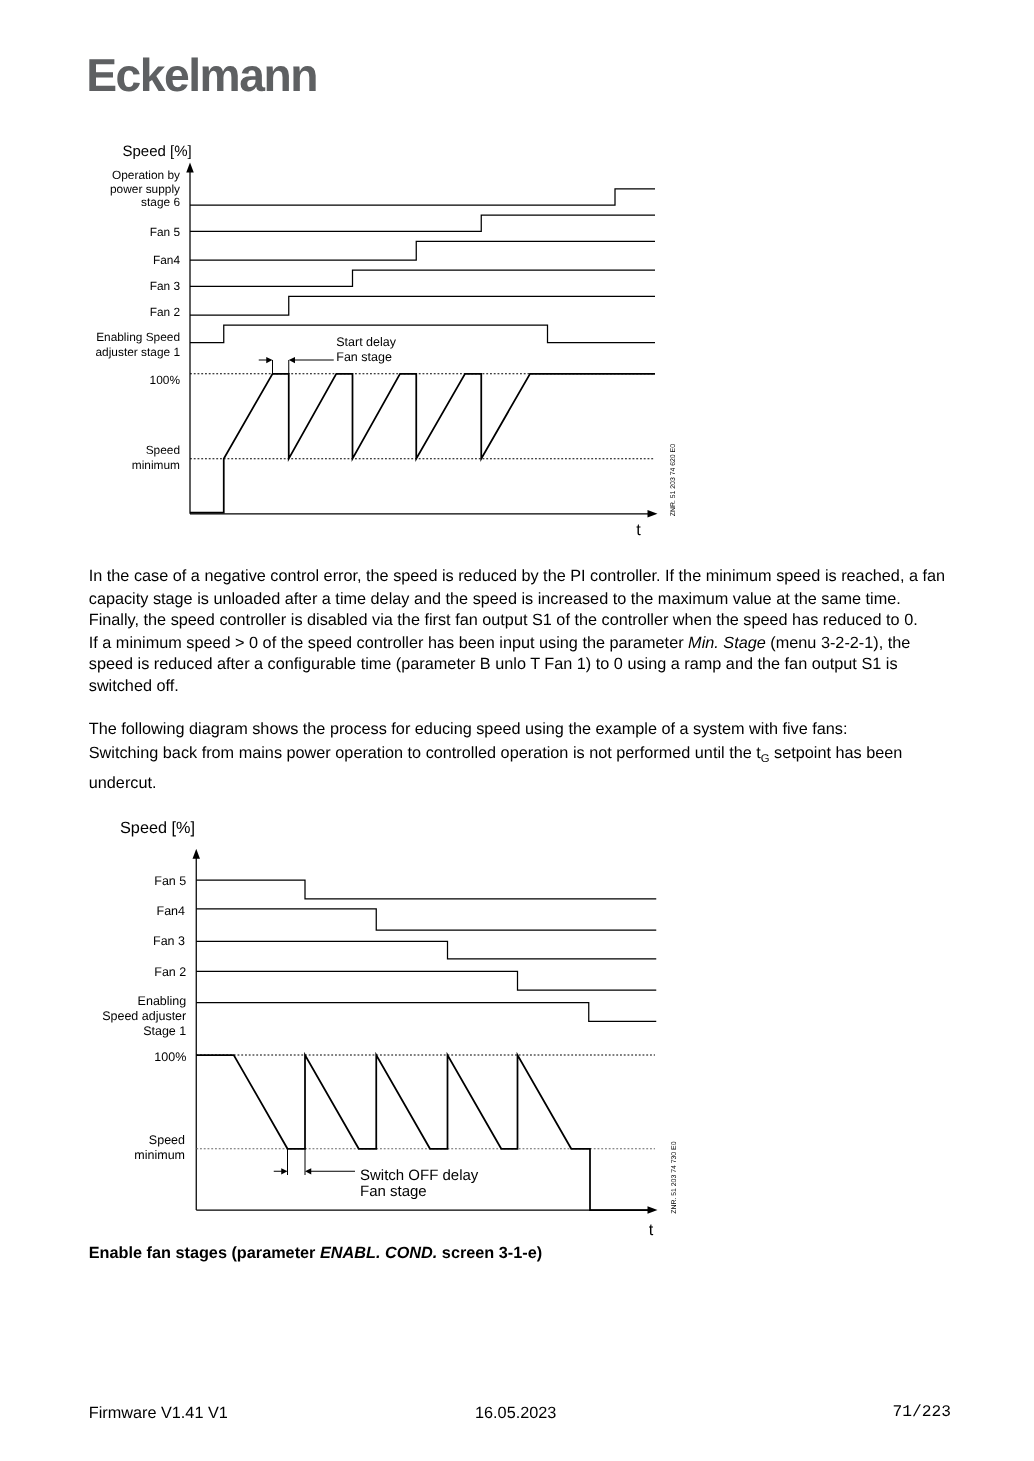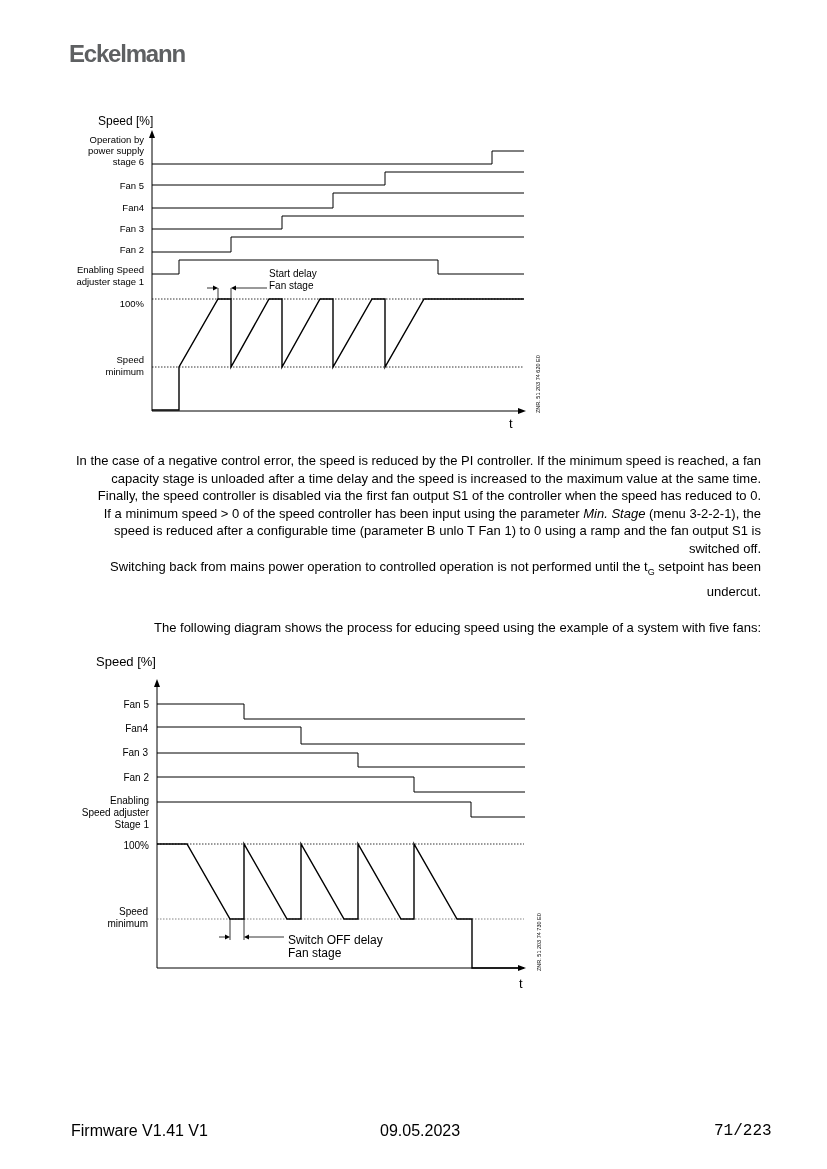--- a/index.html
+++ b/index.html
@@ -1,23 +1,23 @@
 <!DOCTYPE html>
 <html><head>
 <meta charset="utf-8">
 <style>
   html, body { margin:0; padding:0; background:#fff; }
   body { width:827px; height:1169px; position:relative; font-family:"Liberation Sans", sans-serif; color:#000; overflow:hidden; }
-  .logo { position:absolute; left:69px; top:40px; font-family:"Liberation Sans", sans-serif; font-weight:bold; font-size:24px; color:#5e6062; letter-spacing:-1.2px; }
+  .logo { position:absolute; left:69px; top:40px; font-family:"Liberation Sans", sans-serif; font-weight:bold; font-size:37px; color:#5e6062; letter-spacing:-1.2px; }
   svg.diagram { position:absolute; left:0; }
   svg text { font-family:"Liberation Sans", sans-serif; fill:#000; }
   .para { position:absolute; left:71px; width:690px; font-size:13px; line-height:17.5px; }
   .para p { margin:0; }
   .heading { font-weight:bold; }
-  .footer { position:absolute; top:1122px; font-size:16px; }
+  .footer { position:absolute; top:1122px; font-size:13px; }
 </style>
 </head>
 <body>
 
 <div class="logo">Eckelmann</div>
 
 <svg class="diagram" top="0" style="top:0" width="827" height="440" viewBox="0 0 827 440">
   <defs>
     <marker id="arrowUp" viewBox="0 0 10 10" refX="5" refY="5" markerWidth="6" markerHeight="6" orient="auto">
         <path d="M0,0 L10,5 L0,10 z" fill="#000"></path>
@@ -65,25 +65,25 @@
   <line x1="207" y1="288" x2="216" y2="288" stroke="#000" stroke-width="0.8"></line>
   <polygon points="218,288 213,285.5 213,290.5" fill="#000"></polygon>
   <line x1="233" y1="288" x2="267" y2="288" stroke="#000" stroke-width="0.8"></line>
   <polygon points="231,288 236,285.5 236,290.5" fill="#000"></polygon>
   <text x="269" y="277" font-size="10">Start delay</text>
   <text x="269" y="289" font-size="10">Fan stage</text>
 
   <text transform="translate(540,413) rotate(-90)" font-size="5.5" fill="#444">ZNR. 51 203 74 620 E0</text>
 </svg>
 
-<div class="para" style="top:452px;text-align:right;">
+<div class="para" style="top:452px;">
   <p>In the case of a negative control error, the speed is reduced by the PI controller. If the minimum speed is reached, a fan capacity stage is unloaded after a time delay and the speed is increased to the maximum value at the same time. Finally, the speed controller is disabled via the first fan output S1 of the controller when the speed has reduced to 0.</p>
   <p><span>If a minimum speed &gt; 0 of the speed controller has been input using the parameter </span><i>Min. Stage</i><span> (menu 3-2-2-1), the speed is reduced after a configurable time (parameter B unlo T Fan 1) to 0 using a ramp and the fan output S1 is switched off.</span></p>
+  <p style="margin-top:17px;">The following diagram shows the process for educing speed using the example of a system with five fans:</p>
   <p style="line-height:20px;"><span>Switching back from mains power operation to controlled operation is not performed until the t</span><sub style="font-size:9px;">G</sub><span> setpoint has been undercut.</span></p>
-  <p style="margin-top:17px;">The following diagram shows the process for educing speed using the example of a system with five fans:</p>
 </div>
 
 <svg class="diagram" style="top:640px" width="827" height="360" viewBox="0 640 827 360">
   <text x="96" y="666" font-size="13">Speed [%]</text>
   <line x1="157" y1="968" x2="157" y2="685" stroke="#000" stroke-width="1"></line>
   <polygon points="157,679 154,687 160,687" fill="#000"></polygon>
   <line x1="157" y1="968" x2="520" y2="968" stroke="#000" stroke-width="1"></line>
   <polygon points="526,968 518,965 518,971" fill="#000"></polygon>
   <text x="519" y="988" font-size="13">t</text>
 
@@ -119,17 +119,18 @@
   <polygon points="230,937 225,934.5 225,939.5" fill="#000"></polygon>
   <line x1="246" y1="937" x2="284" y2="937" stroke="#000" stroke-width="0.8"></line>
   <polygon points="244,937 249,934.5 249,939.5" fill="#000"></polygon>
   <text x="288" y="944" font-size="12">Switch OFF delay</text>
   <text x="288" y="957" font-size="12">Fan stage</text>
 
   <text transform="translate(541,971) rotate(-90)" font-size="5.5" fill="#444">ZNR. 51 203 74 730 E0</text>
 </svg>
 
 <div class="para" style="top:993px;">
+  <p class="heading"><span>Enable fan stages (parameter </span><i>ENABL. COND.</i><span> screen 3-1-e)</span></p>
 </div>
 
 <div class="footer" style="left:71px;">Firmware V1.41 V1</div>
-<div class="footer" style="left:380px;">09.05.2023</div>
+<div class="footer" style="left:380px;">16.05.2023</div>
 <div class="footer" style="left:714px;font-family:Liberation Mono, monospace;">71/223</div>
 
 </body></html>

